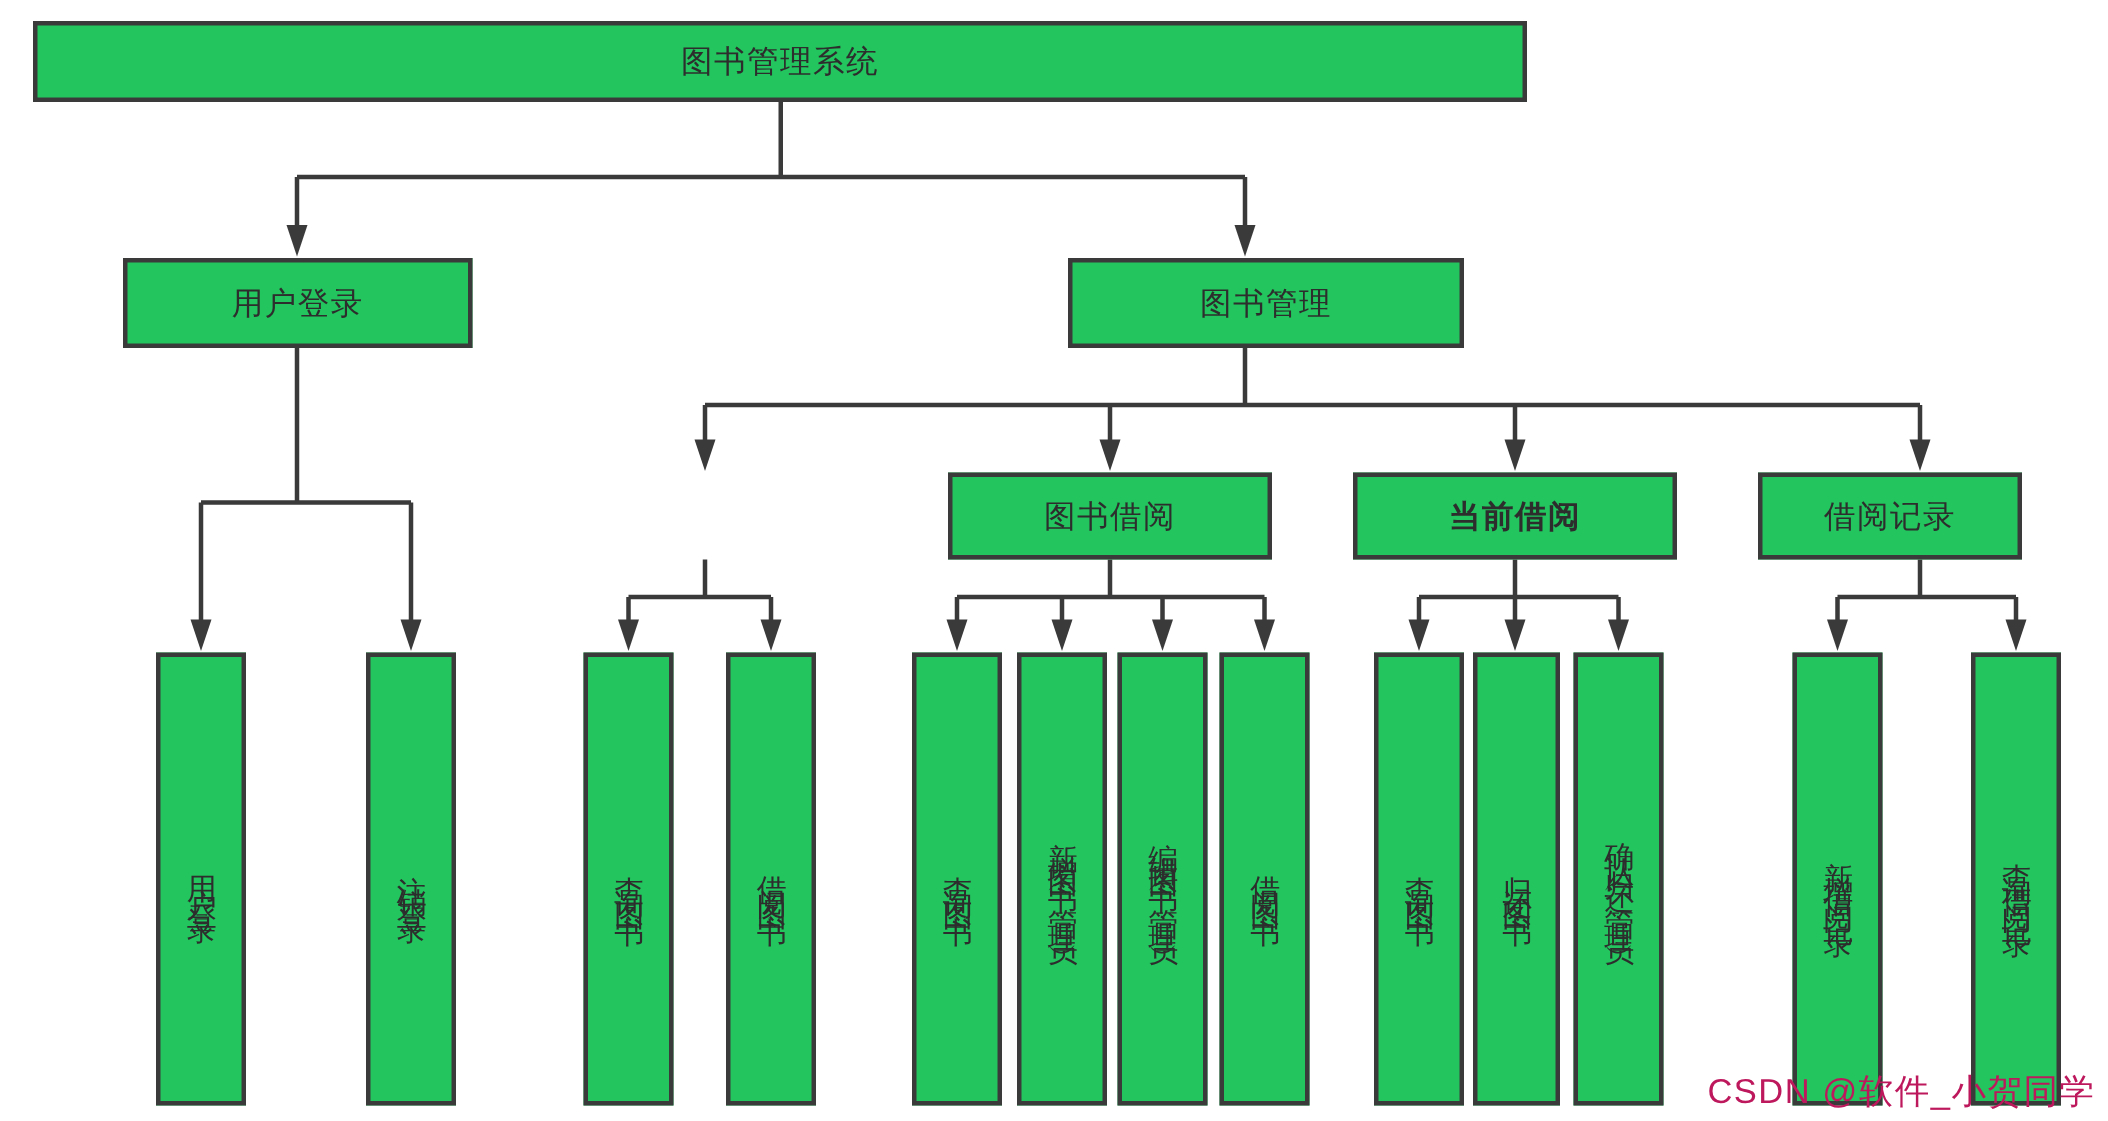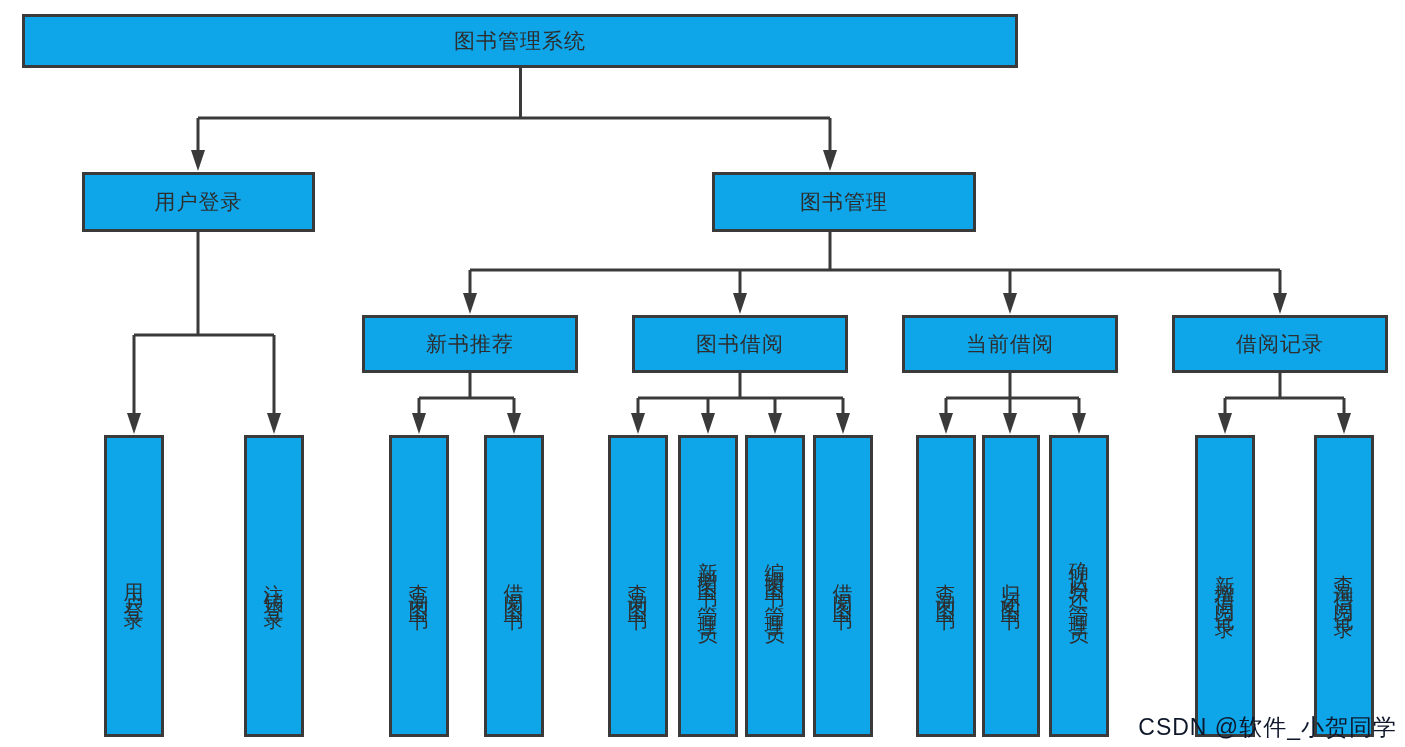--- a/index.html
+++ b/index.html
@@ -5,31 +5,31 @@
   html,body { margin:0; padding:0; background:#ffffff; }
   .canvas {
     position:relative; width:1405px; height:747px; background:#ffffff;
     overflow:hidden;
     font-family:"Liberation Sans","DejaVu Sans",sans-serif;
     color:#2d2d2d;
   }
   svg.connectors { position:absolute; left:0; top:0; width:1405px; height:747px; }
   .node {
     position:absolute; box-sizing:border-box;
-    border:3px solid #3a3a3a; background:#0ea5e9;
+    border:3px solid #3a3a3a; background:#22c55e;
     display:flex; align-items:center; justify-content:center;
   }
   .hlabel { font-size:21px; letter-spacing:1px; color:#2d2d2d; }
   .leaf span.vtext {
     writing-mode:vertical-rl; text-orientation:mixed;
     font-size:20px; letter-spacing:9px; line-height:1.3; color:#2d2d2d;
   }
   .watermark {
     position:absolute; right:8px; bottom:4px;
-    font-size:23px; color:#0f172a; letter-spacing:1px;
+    font-size:23px; color:#be185d; letter-spacing:1px;
     z-index:5; white-space:nowrap;
   }
 </style>
 </head>
 <body>
 
 <div class="canvas">
 
   <svg class="connectors" viewBox="0 0 1405 747">
     <g stroke="#3a3a3a" stroke-width="3" fill="none">
@@ -68,30 +68,27 @@
     <span class="hlabel">图书管理系统</span>
   </div>
 
   <div class="node" style="left:82px; top:172px; width:233px; height:60px;">
     <span class="hlabel">用户登录</span>
   </div>
   <div class="node" style="left:712px; top:172px; width:264px; height:60px;">
     <span class="hlabel">图书管理</span>
   </div>
 
-  <div class="node" style="left:362px; top:315px; width:216px; height:58px;">
-    <span class="hlabel">新书推荐</span>
-  </div>
   <div class="node" style="left:632px; top:315px; width:216px; height:58px;font-family:Liberation Serif, serif;">
     <span class="hlabel">图书借阅</span>
   </div>
-  <div class="node" style="left:902px; top:315px; width:216px; height:58px;">
+  <div class="node" style="left:902px; top:315px; width:216px; height:58px;font-weight:bold;">
     <span class="hlabel">当前借阅</span>
   </div>
-  <div class="node" style="left:1172px; top:315px; width:216px; height:58px;">
+  <div class="node" style="left:1172px; top:315px; width:176px; height:58px;">
     <span class="hlabel">借阅记录</span>
   </div>
 
   <div class="node leaf" style="left:104px; top:435px; width:60px; height:302px;">
     <span class="vtext">用户登录</span>
   </div>
   <div class="node leaf" style="left:244px; top:435px; width:60px; height:302px;">
     <span class="vtext">注销登录</span>
   </div>
 

